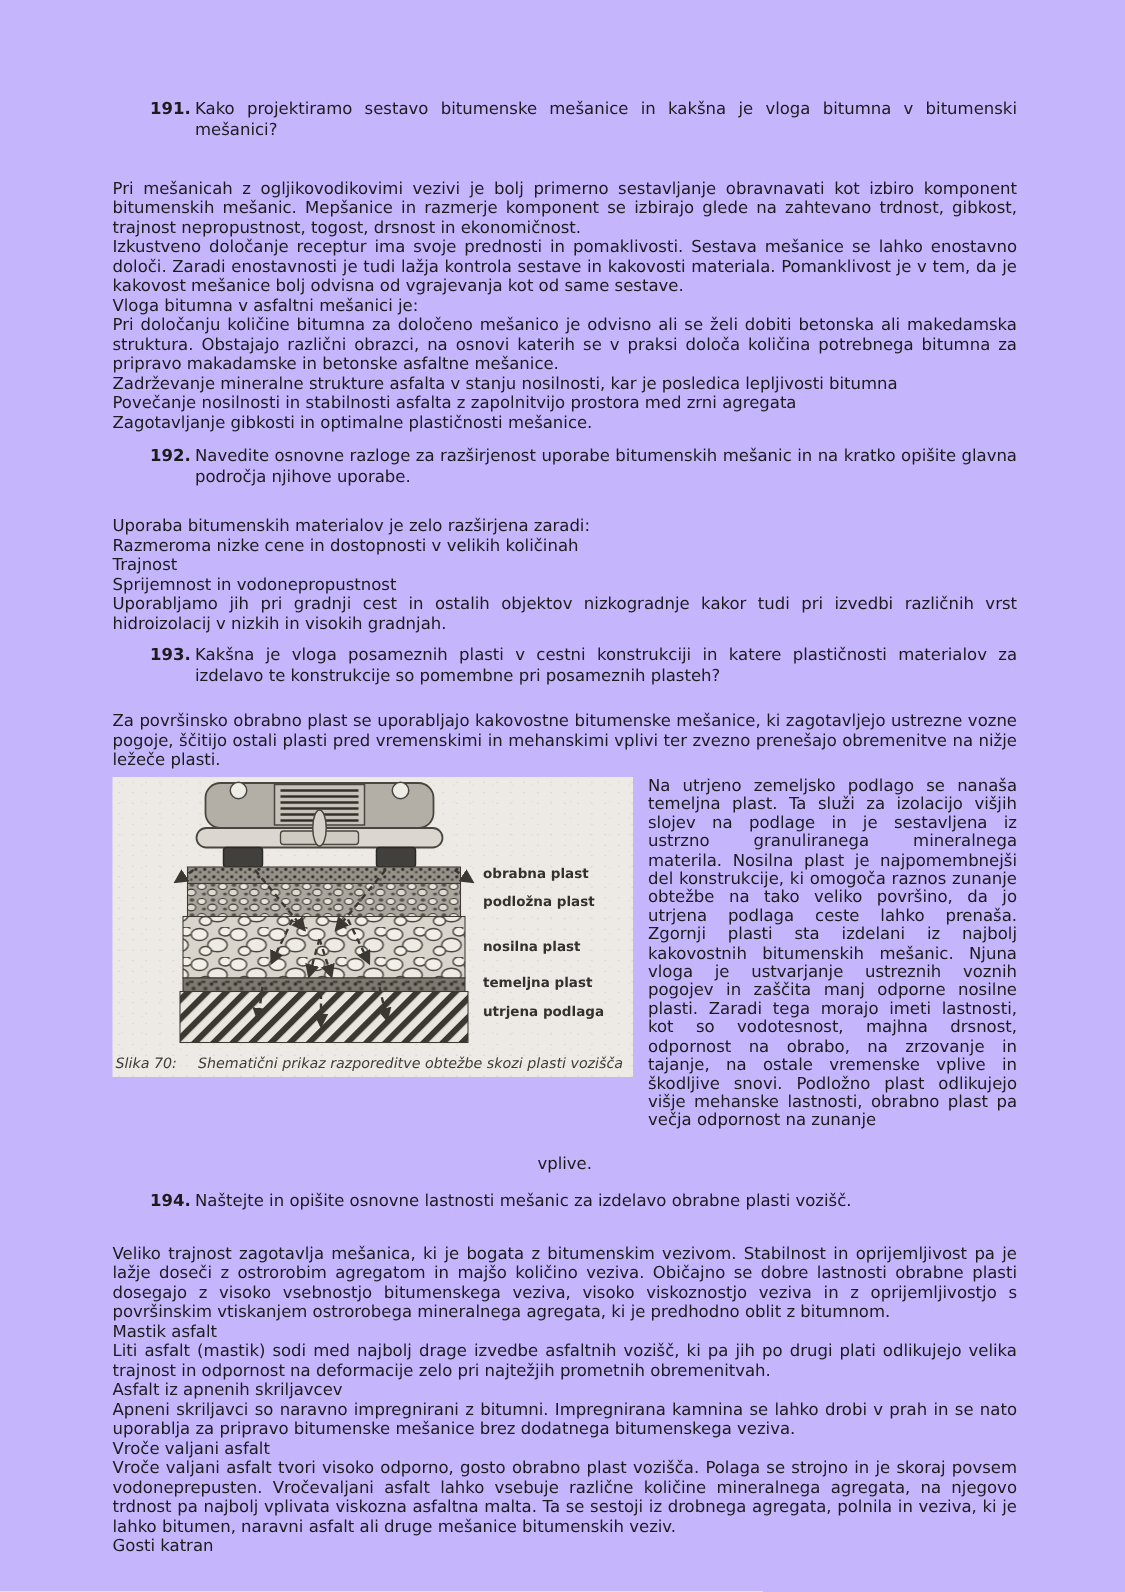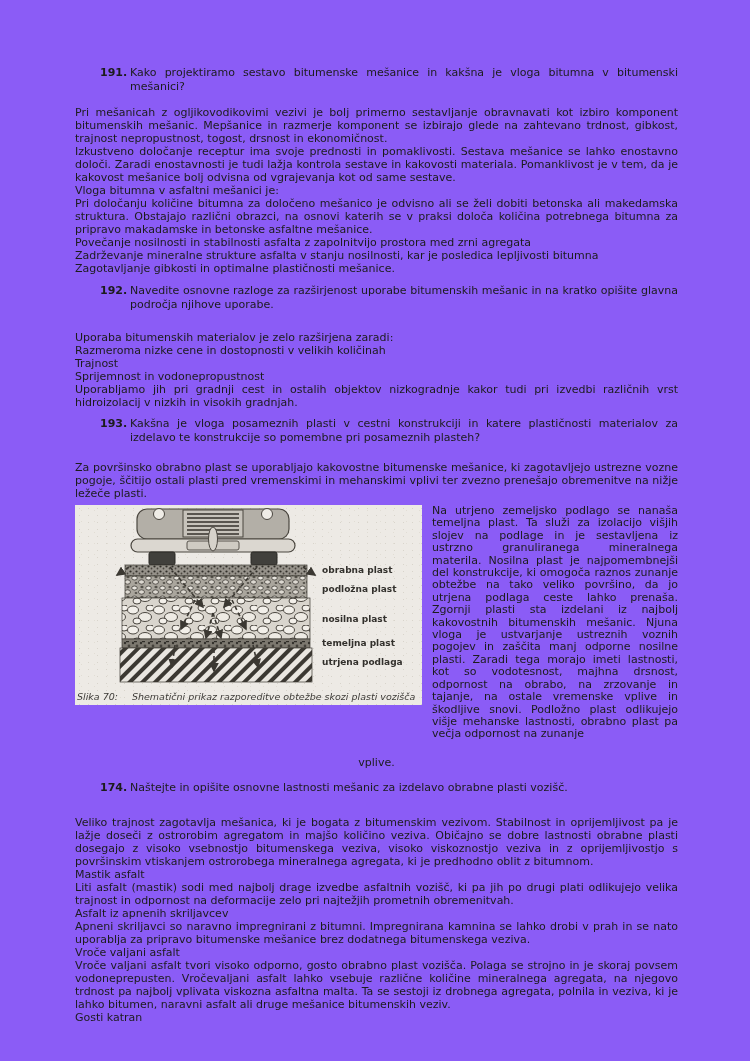--- a/index.html
+++ b/index.html
@@ -1,30 +1,30 @@
 <!DOCTYPE html>
 <html><head>
 <meta charset="utf-8">
 <style>
   html,body { margin:0; padding:0; background:#ffffff; }
   .page {
     position:relative;
     width:750px; height:1061px;
-    background:#8b5cf6;
+    background:#c4b5fd;
     font-family:"DejaVu Sans","Liberation Sans",sans-serif;
     font-size:11px;
     color:#1c1c1c;
     overflow:hidden;
   }
   .content { padding:66px 72px 0 75px; }
   p { margin:0; text-align:justify; line-height:13px; }
   .qhead { display:flex; line-height:14px; margin:0; }
   .qnum { font-weight:bold; min-width:30px; margin-left:25px; flex:none; }
   .qtext { flex:1; text-align:justify; }
-  .a191 { margin-top:12px; }
+  .a191 { margin-top:25px; }
   .q192 { margin-top:9px; }
   .a192 { margin-top:19px; }
   .q193 { margin-top:8px; }
   .a193 { margin-top:16px; }
   .fig-row { display:flex; margin-top:5px; }
   .figure-block { flex:none; width:347px;text-align:center; }
   .scan {
     position:relative; width:347px; height:200px;
     background-color:#edeae5;
     background-image:
@@ -60,22 +60,22 @@
 
     <div class="qhead">
       <span class="qnum">191.</span>
       <span class="qtext">Kako projektiramo sestavo bitumenske mešanice in kakšna je vloga bitumna v bitumenski mešanici?</span>
     </div>
     <div class="a191">
       <p>Pri mešanicah z ogljikovodikovimi vezivi je bolj primerno sestavljanje obravnavati kot izbiro komponent bitumenskih mešanic. Mepšanice in razmerje komponent se izbirajo glede na zahtevano trdnost, gibkost, trajnost nepropustnost, togost, drsnost in ekonomičnost.</p>
       <p>Izkustveno določanje receptur ima svoje prednosti in pomaklivosti. Sestava mešanice se lahko enostavno določi. Zaradi enostavnosti je tudi lažja kontrola sestave in kakovosti materiala. Pomanklivost je v tem, da je kakovost mešanice bolj odvisna od vgrajevanja kot od same sestave.</p>
       <p>Vloga bitumna v asfaltni mešanici je:</p>
       <p>Pri določanju količine bitumna za določeno mešanico je odvisno ali se želi dobiti betonska ali makedamska struktura. Obstajajo različni obrazci, na osnovi katerih se v praksi določa količina potrebnega bitumna za pripravo makadamske in betonske asfaltne mešanice.</p>
+      <p>Zadrževanje mineralne strukture asfalta v stanju nosilnosti, kar je posledica lepljivosti bitumna</p>
       <p>Povečanje nosilnosti in stabilnosti asfalta z zapolnitvijo prostora med zrni agregata</p>
-      <p>Zadrževanje mineralne strukture asfalta v stanju nosilnosti, kar je posledica lepljivosti bitumna</p>
       <p>Zagotavljanje gibkosti in optimalne plastičnosti mešanice.</p>
     </div>
 
     <div class="qhead q192">
       <span class="qnum">192.</span>
       <span class="qtext">Navedite osnovne razloge za razširjenost uporabe bitumenskih mešanic in na kratko opišite glavna področja njihove uporabe.</span>
     </div>
     <div class="a192">
       <p>Uporaba bitumenskih materialov je zelo razširjena zaradi:</p>
       <p>Razmeroma nizke cene in dostopnosti v velikih količinah</p>
@@ -186,21 +186,21 @@
           </div>
         </div>
 
         <div class="side-col">Na utrjeno zemeljsko podlago se nanaša temeljna plast. Ta služi za izolacijo višjih slojev na podlage in je sestavljena iz ustrzno granuliranega mineralnega materila. Nosilna plast je najpomembnejši del konstrukcije, ki omogoča raznos zunanje obtežbe na tako veliko površino, da jo utrjena podlaga ceste lahko prenaša. Zgornji plasti sta izdelani iz najbolj kakovostnih bitumenskih mešanic. Njuna vloga je ustvarjanje ustreznih voznih pogojev in zaščita manj odporne nosilne plasti. Zaradi tega morajo imeti lastnosti, kot so vodotesnost, majhna drsnost, odpornost na obrabo, na zrzovanje in tajanje, na ostale vremenske vplive in škodljive snovi. Podložno plast odlikujejo višje mehanske lastnosti, obrabno plast pa večja odpornost na zunanje</div>
       </div>
 
       <p class="vplive">vplive.</p>
     </div>
 
     <div class="qhead q194">
-      <span class="qnum">174.</span>
+      <span class="qnum">194.</span>
       <span class="qtext">Naštejte in opišite osnovne lastnosti mešanic za izdelavo obrabne plasti vozišč.</span>
     </div>
     <div class="a194">
       <p>Veliko trajnost zagotavlja mešanica, ki je bogata z bitumenskim vezivom. Stabilnost in oprijemljivost pa je lažje doseči z ostrorobim agregatom in majšo količino veziva. Običajno se dobre lastnosti obrabne plasti dosegajo z visoko vsebnostjo bitumenskega veziva, visoko viskoznostjo veziva in z oprijemljivostjo s površinskim vtiskanjem ostrorobega mineralnega agregata, ki je predhodno oblit z bitumnom.</p>
       <p>Mastik asfalt</p>
       <p>Liti asfalt (mastik) sodi med najbolj drage izvedbe asfaltnih vozišč, ki pa jih po drugi plati odlikujejo velika trajnost in odpornost na deformacije zelo pri najtežjih prometnih obremenitvah.</p>
       <p>Asfalt iz apnenih skriljavcev</p>
       <p>Apneni skriljavci so naravno impregnirani z bitumni. Impregnirana kamnina se lahko drobi v prah in se nato uporablja za pripravo bitumenske mešanice brez dodatnega bitumenskega veziva.</p>
       <p>Vroče valjani asfalt</p>
       <p>Vroče valjani asfalt tvori visoko odporno, gosto obrabno plast vozišča. Polaga se strojno in je skoraj povsem vodoneprepusten. Vročevaljani asfalt lahko vsebuje različne količine mineralnega agregata, na njegovo trdnost pa najbolj vplivata viskozna asfaltna malta. Ta se sestoji iz drobnega agregata, polnila in veziva, ki je lahko bitumen, naravni asfalt ali druge mešanice bitumenskih veziv.</p>

